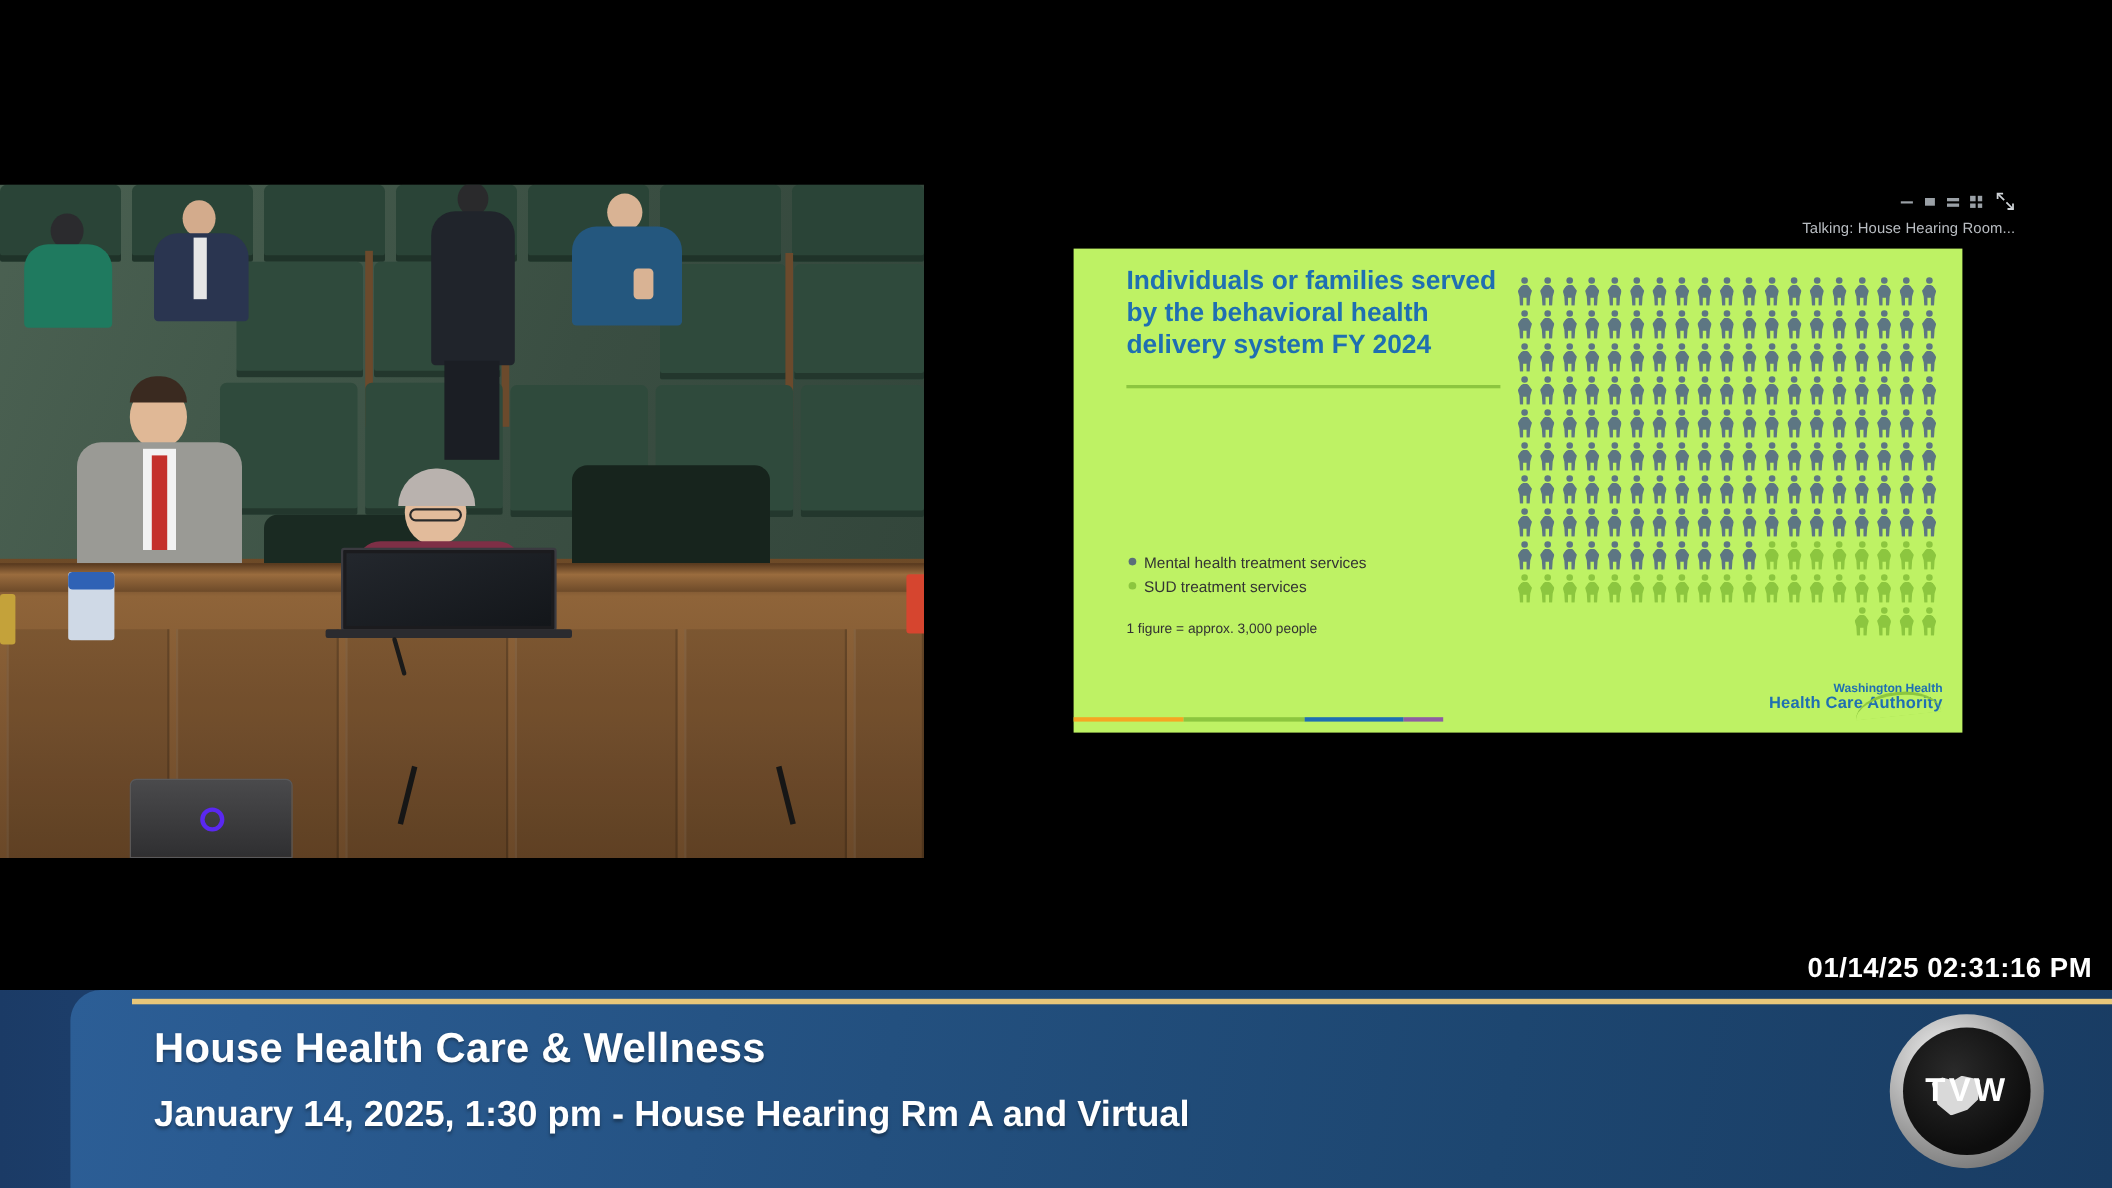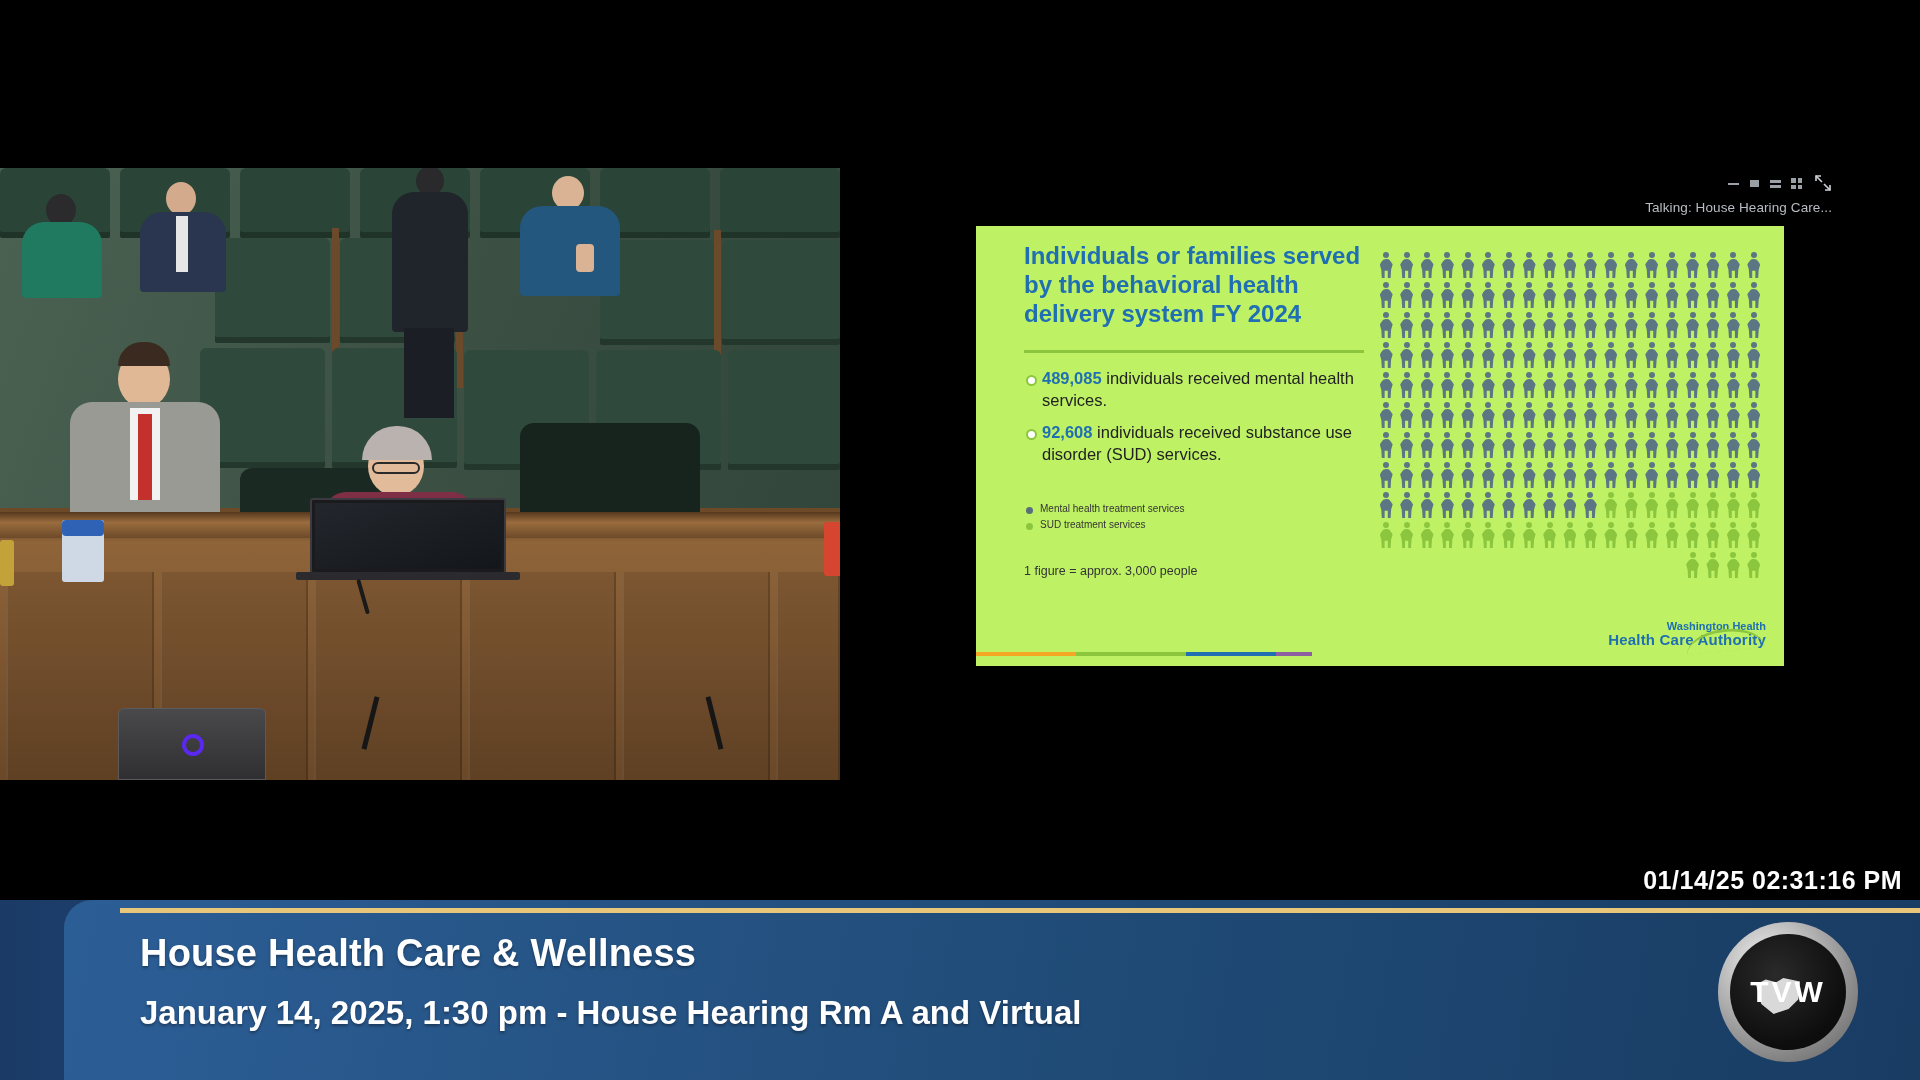--- a/index.html
+++ b/index.html
@@ -160,21 +160,21 @@
   }
   .bullets { position: absolute; left: 48px; top: 142px; width: 345px; }
   .bullet { position: relative; padding-left: 18px; margin-bottom: 10px;
     font-size: 16.5px; color: #222; line-height: 1.33; }
   .bullet::before {
     content: ""; position: absolute; left: 2px; top: 7px;
     width: 7px; height: 7px; border-radius: 50%;
     border: 2px solid #8cc63f; background: #fff;
   }
   .bullet b { color: #1f6fb2; font-weight: bold; }
-  .legend { position: absolute; left: 48px; top: 275px; font-size: 10px; color: #333; }
+  .legend { position: absolute; left: 48px; top: 275px; font-size: 14px; color: #333; }
   .legend div { position: relative; padding-left: 16px; line-height: 1.55; }
   .legend div::before {
     content:""; position:absolute; left:2px; top:6px; width:7px; height:7px; border-radius:50%;
   }
   .legend .mh::before { background:#5a6e7a; }
   .legend .sud::before { background:#8cc63f; }
   .figkey { position: absolute; left: 48px; top: 338px; font-size: 12.5px; color: #333; }
 
   .pictogram {
     position: absolute; left: 400px; top: 22px;
@@ -381,35 +381,27 @@
             <i></i>
             <i></i>
           </span>
       </div>
       <div class="zoom-expand">
         <svg viewBox="0 0 18 18" width="18" height="18" aria-hidden="true">
           <path d="M2 7V2h5M16 11v5h-5" fill="none" stroke="#cfd3d7" stroke-width="1.6"></path>
           <path d="M2 2l6 6M16 16l-6-6" fill="none" stroke="#cfd3d7" stroke-width="1.6"></path>
         </svg>
       </div>
-      <div class="talking">Talking: House Hearing Care...</div>
+      <div class="talking">Talking: House Hearing Room...</div>
 
       <div class="slide">
 
         <div class="slide-title">Individuals or families served by the behavioral health delivery system FY 2024</div>
         <div class="title-rule"></div>
 
-        <div class="bullets">
-          <div class="bullet">
-            <b>489,085</b><span> individuals received mental health services.</span>
-          </div>
-          <div class="bullet">
-            <b>92,608</b><span> individuals received substance use disorder (SUD) services.</span>
-          </div>
-        </div>
 
         <div class="legend">
           <div class="mh">Mental health treatment services</div>
           <div class="sud">SUD treatment services</div>
         </div>
         <div class="figkey">1 figure = approx. 3,000 people</div>
 
         <div class="pictogram" id="pictogram">
             <span class="fig mh">
               <span class="h"></span>

